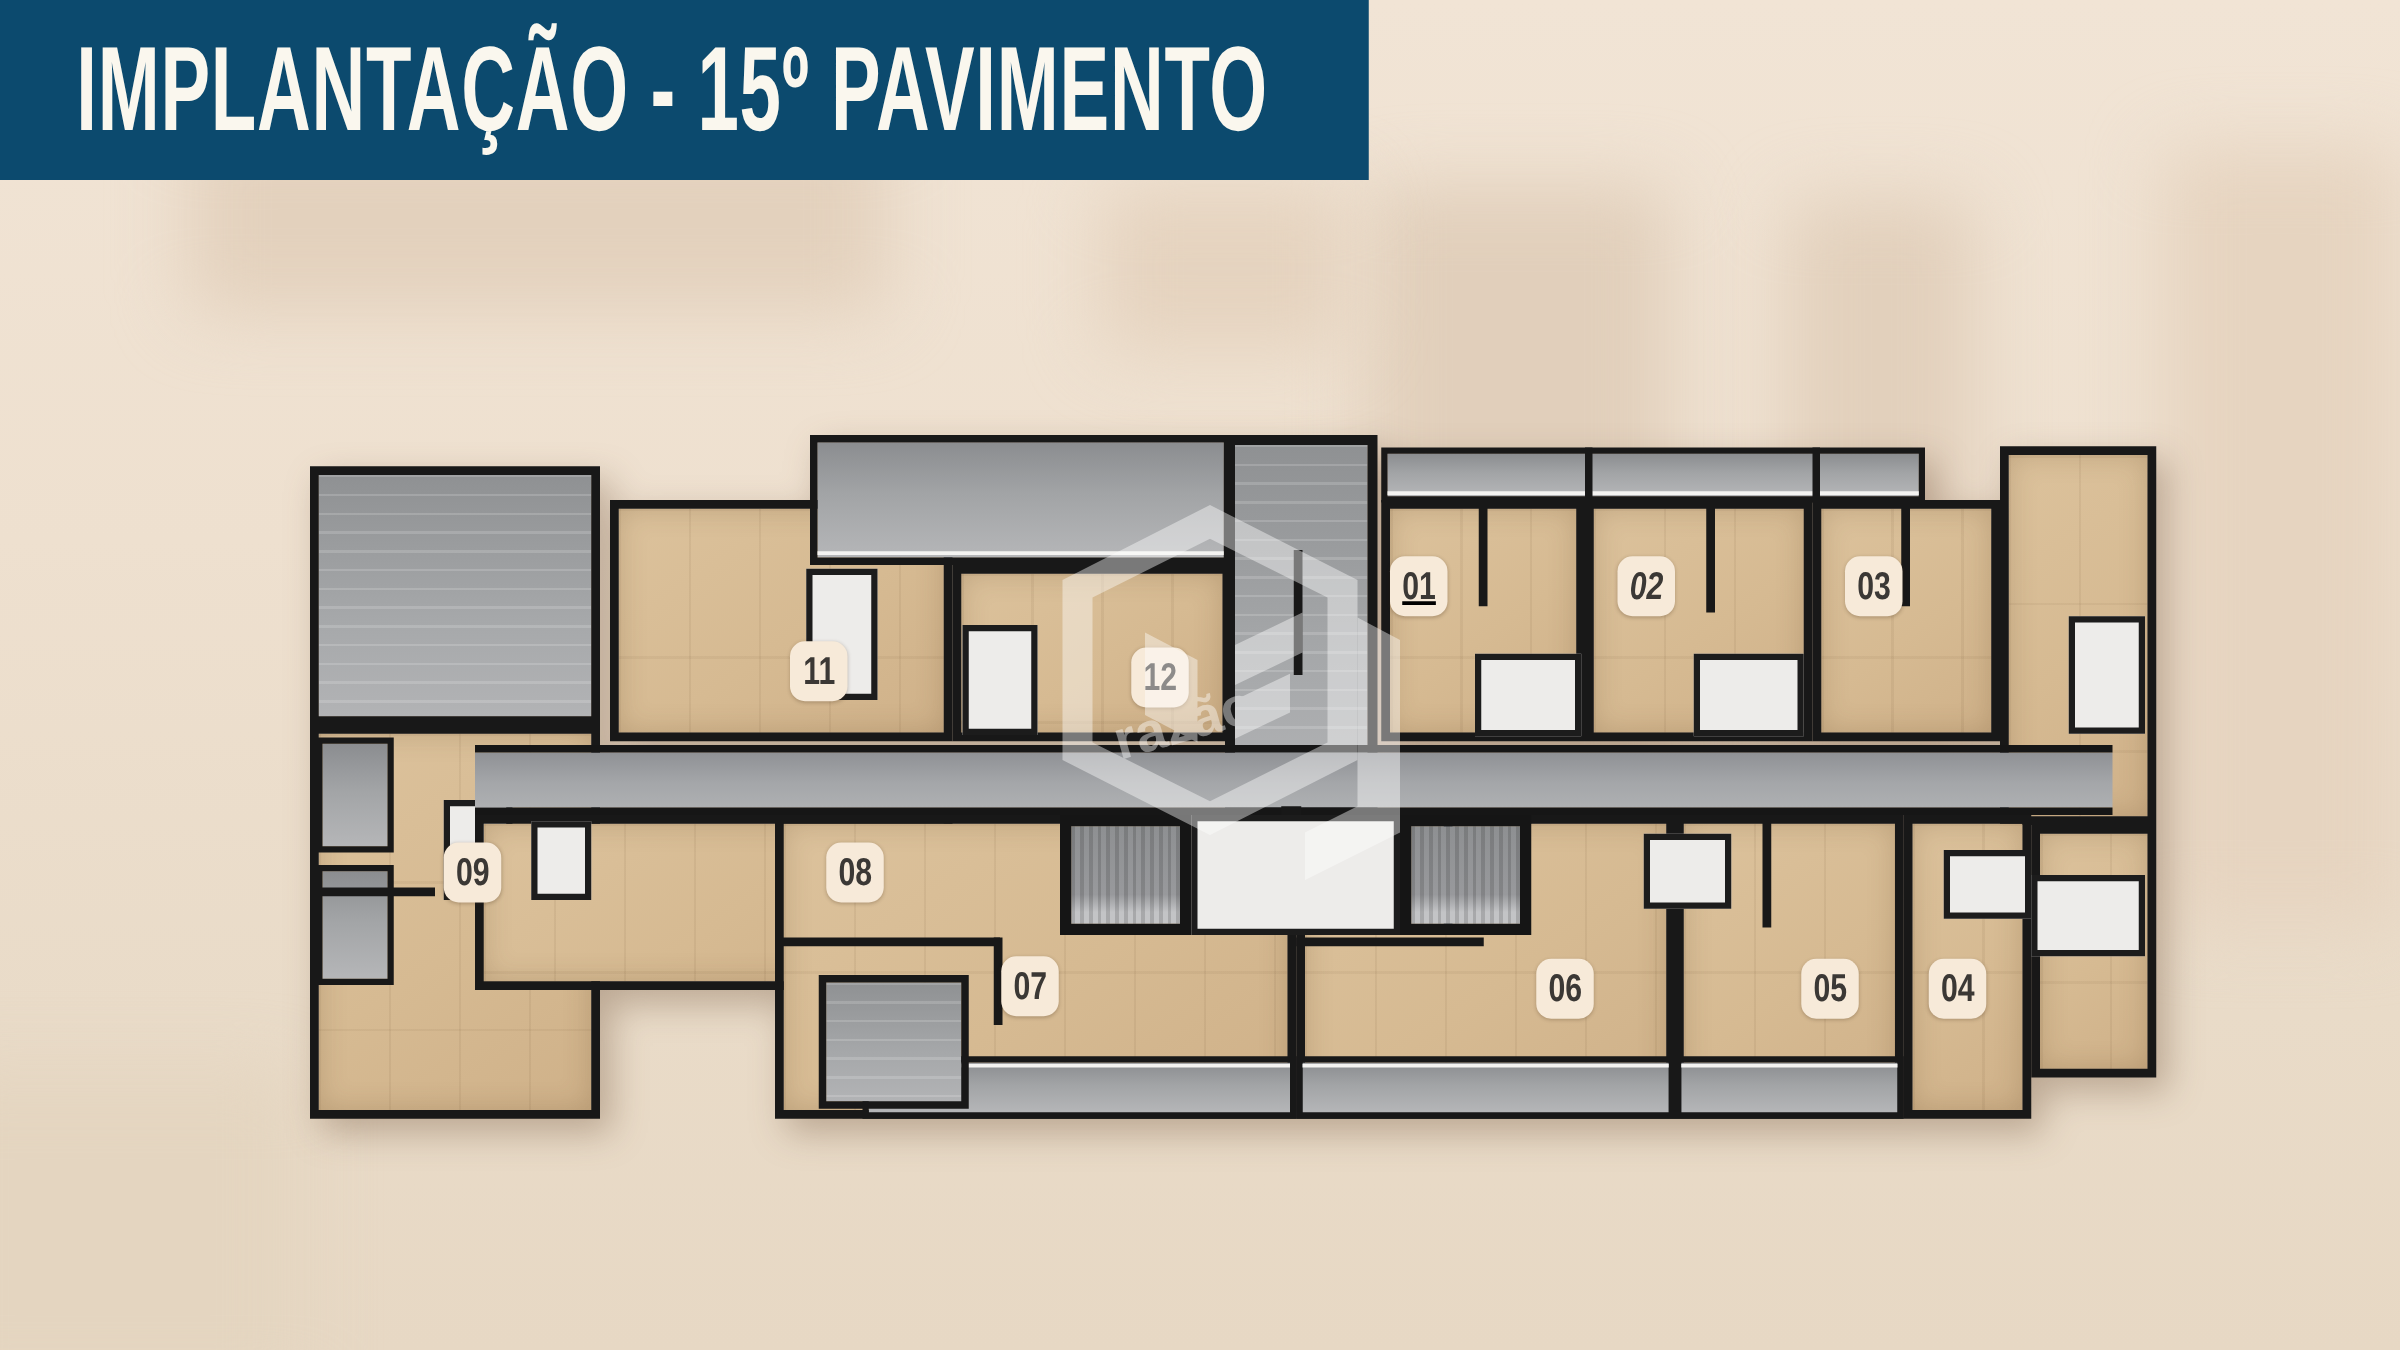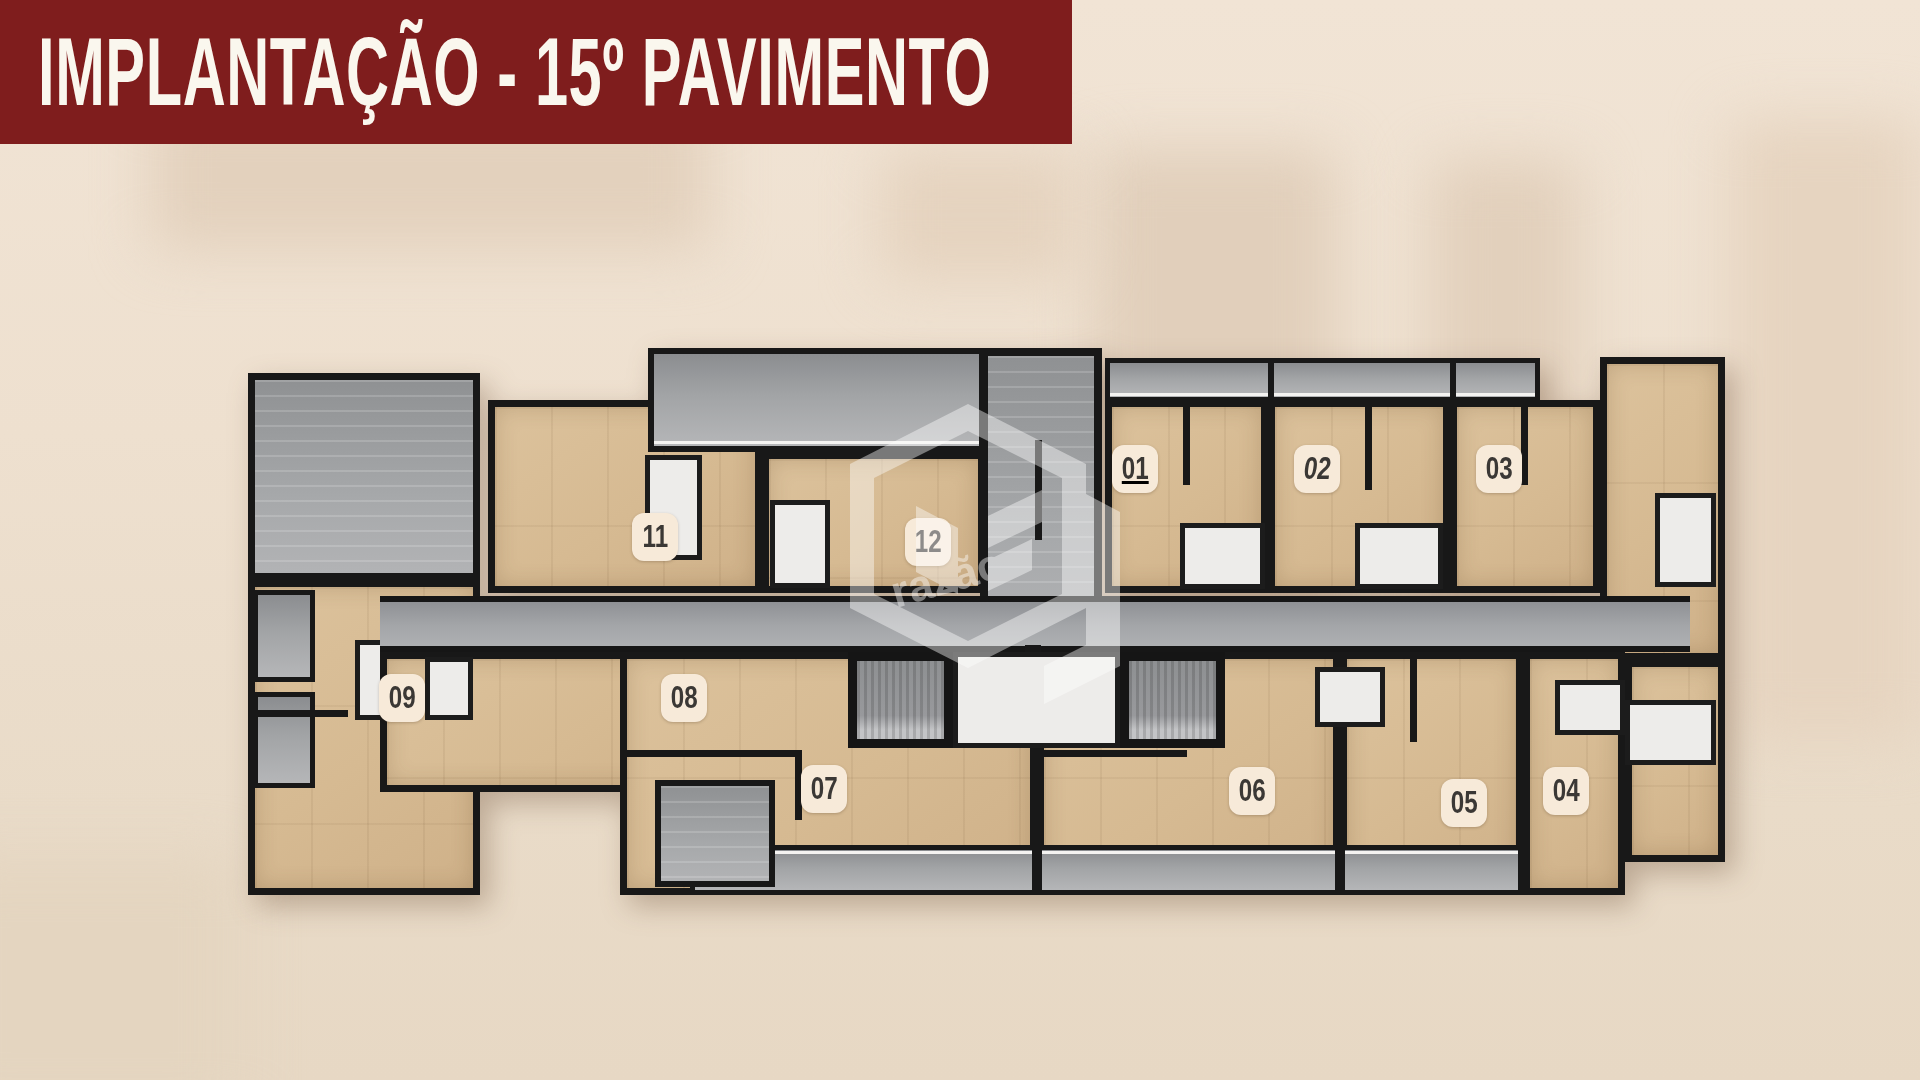--- a/index.html
+++ b/index.html
@@ -5,21 +5,21 @@
   html,body{margin:0;padding:0;}
   body{
     width:1920px;height:1080px;overflow:hidden;position:relative;
     font-family:"Liberation Sans", sans-serif;
     background:linear-gradient(180deg,#f1e4d5 0%,#eee0cf 40%,#e9dbc8 75%,#e7d8c4 100%);
   }
   .blur-shape{position:absolute;filter:blur(28px);border-radius:18px;}
   
   .banner{
     position:absolute;left:0;top:0;width:1072px;height:144px;
-    background:#7f1d1d;display:flex;align-items:center;
+    background:#0c4a6e;display:flex;align-items:center;padding-left:23px;
   }
   .banner h1{
     margin:0 0 0 38px;color:#faf7ee;font-size:96px;font-weight:bold;
     letter-spacing:1px;white-space:nowrap;
     transform:scaleX(0.62);transform-origin:left center;
   }
   
   .plan{
     position:absolute;left:225px;top:280px;width:1512px;height:628px;
     filter:drop-shadow(9px 11px 14px rgba(92,62,38,.32));
@@ -173,33 +173,33 @@
   </div>
 <div class="badge" style="left:1294px;top:445px;font-style:italic;">
     <span>02</span>
   </div>
 <div class="badge" style="left:1476px;top:445px;">
     <span>03</span>
   </div>
 <div class="badge" style="left:1543px;top:767px;">
     <span>04</span>
   </div>
-<div class="badge" style="left:1441px;top:767px;margin-top:12px;">
+<div class="badge" style="left:1441px;top:767px;">
     <span>05</span>
   </div>
 <div class="badge" style="left:1229px;top:767px;">
     <span>06</span>
   </div>
 <div class="badge" style="left:801px;top:765px;">
     <span>07</span>
   </div>
 <div class="badge" style="left:661px;top:674px;">
     <span>08</span>
   </div>
-<div class="badge" style="left:355px;top:674px;margin-left:24px;">
+<div class="badge" style="left:355px;top:674px;">
     <span>09</span>
   </div>
 <div class="badge" style="left:632px;top:513px;">
     <span>11</span>
   </div>
 <div class="badge" style="left:905px;top:518px;">
     <span>12</span>
   </div>
 
 <svg class="watermark" viewBox="0 0 304 324">

